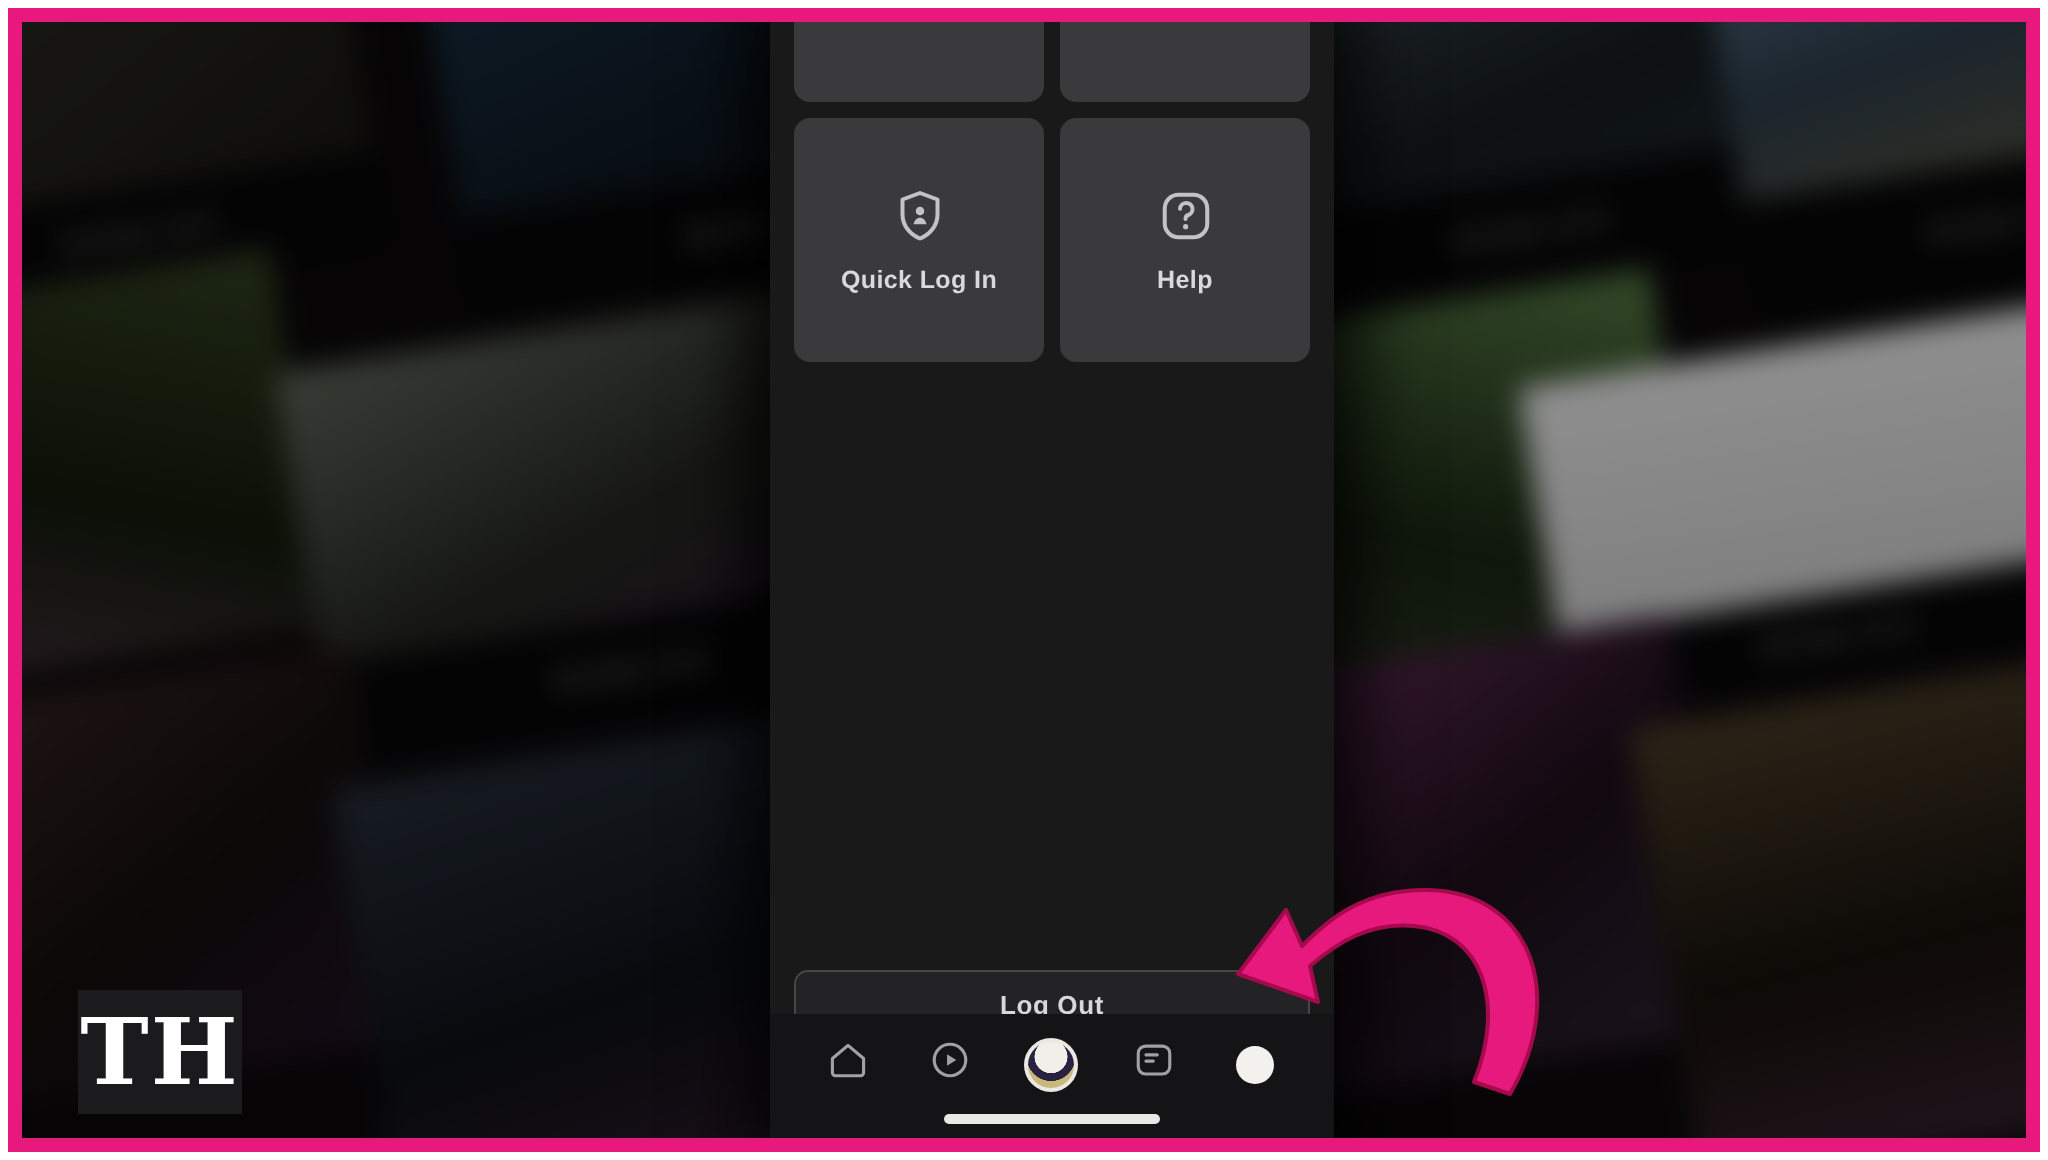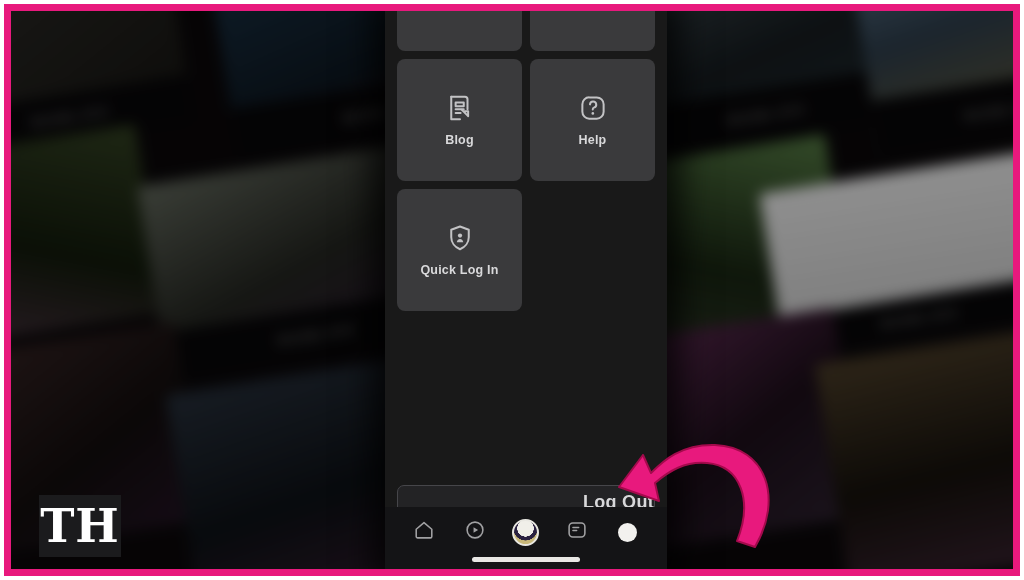--- a/index.html
+++ b/index.html
@@ -72,22 +72,22 @@
   }
   .badge{
     position:absolute; width:6px; height:6px; border-radius:50%;
     background:#cfcfd1; right:-9px; top:-2px;
   }
 
   
   #logout{
     position:absolute; left:12px; right:12px; top:474px; height:34px;
     background:#232325; border:1px solid #46464a; border-radius:7px;
-    display:flex; align-items:center; justify-content:flex-end;
-    color:#d8d8da; font-size:18px; font-weight:700; letter-spacing:.3px;
+    display:flex; align-items:center; justify-content:center;
+    color:#d8d8da; font-size:13px; font-weight:700; letter-spacing:.3px;
   }
 
   
   #navbar{
     position:absolute; left:0; right:0; bottom:0; height:62px;
     background:#141416;
     display:flex; align-items:flex-start; justify-content:space-around;
     padding:8px 14px 0 14px;
   }
   .nav{ width:34px; height:34px; display:flex; align-items:center; justify-content:center; }
@@ -157,57 +157,45 @@
       <div id="menu-grid">
 
         <div class="tileb cut">
           
         </div>
 
         <div class="tileb cut">
           
         </div>
 
+
+
+
         <div class="tileb">
           <span class="ico">
             <svg viewBox="0 0 24 24" fill="none" stroke="#d6d6d8" stroke-width="1.6" stroke-linecap="round" stroke-linejoin="round">
-              <path d="M5 3h11a2 2 0 0 1 2 2v8"></path>
-              <path d="M5 3v18h7"></path>
-              <path d="M8.5 7.5h6.5v3H8.5z"></path>
-              <path d="M8.5 13h6.5M8.5 16h4"></path>
-              <path d="M14 17l5 5M19 22v-4h-4" transform="translate(-0.5,-3.5)"></path>
-            </svg>
-          </span>
-          <span class="lbl">Blog</span>
-        </div>
-
-
+              <path d="M12 2.8l7 2.6v6c0 4.3-2.9 8-7 9.6-4.1-1.6-7-5.3-7-9.6v-6z"></path>
+              <circle cx="12" cy="10" r="1.7" fill="#d6d6d8" stroke="none"></circle>
+              <path d="M9.4 15.3c.4-1.7 1.4-2.6 2.6-2.6s2.2.9 2.6 2.6z" fill="#d6d6d8" stroke="none"></path>
+            </svg>
+          </span>
+          <span class="lbl">Quick Log In</span>
+        </div>
 
         <div class="tileb">
           <span class="ico">
             <svg viewBox="0 0 24 24" fill="none" stroke="#d6d6d8" stroke-width="1.6" stroke-linecap="round" stroke-linejoin="round">
               <rect x="3.5" y="3.5" width="17" height="17" rx="5.5"></rect>
               <path d="M9.6 9.1a2.5 2.5 0 1 1 3.1 2.6c-.7.25-.9.75-.9 1.5"></path>
               <circle cx="11.85" cy="16.3" r="1.05" fill="#d6d6d8" stroke="none"></circle>
             </svg>
           </span>
           <span class="lbl">Help</span>
         </div>
 
-        <div class="tileb">
-          <span class="ico">
-            <svg viewBox="0 0 24 24" fill="none" stroke="#d6d6d8" stroke-width="1.6" stroke-linecap="round" stroke-linejoin="round">
-              <path d="M12 2.8l7 2.6v6c0 4.3-2.9 8-7 9.6-4.1-1.6-7-5.3-7-9.6v-6z"></path>
-              <circle cx="12" cy="10" r="1.7" fill="#d6d6d8" stroke="none"></circle>
-              <path d="M9.4 15.3c.4-1.7 1.4-2.6 2.6-2.6s2.2.9 2.6 2.6z" fill="#d6d6d8" stroke="none"></path>
-            </svg>
-          </span>
-          <span class="lbl">Quick Log In</span>
-        </div>
-
         <div class="spacer"></div>
       </div>
 
       <div id="logout">
         <span>Log Out</span>
       </div>
 
       <div id="navbar">
         <div class="nav">
           <span>

